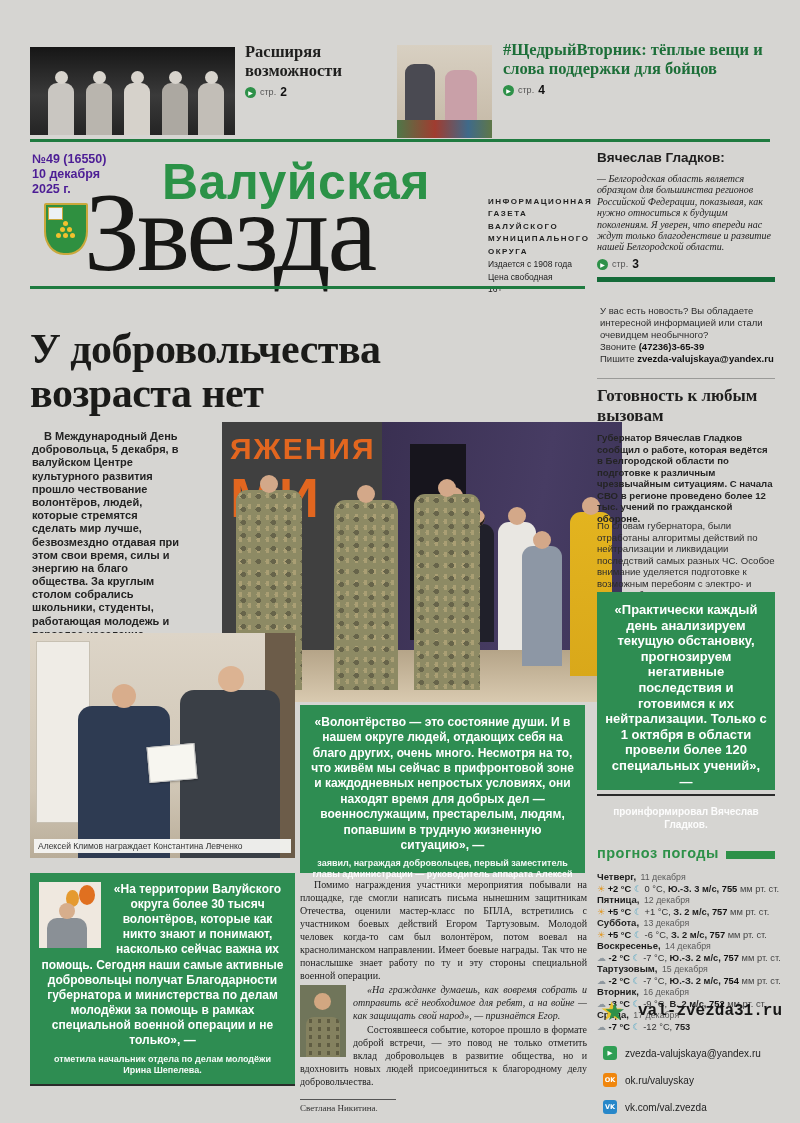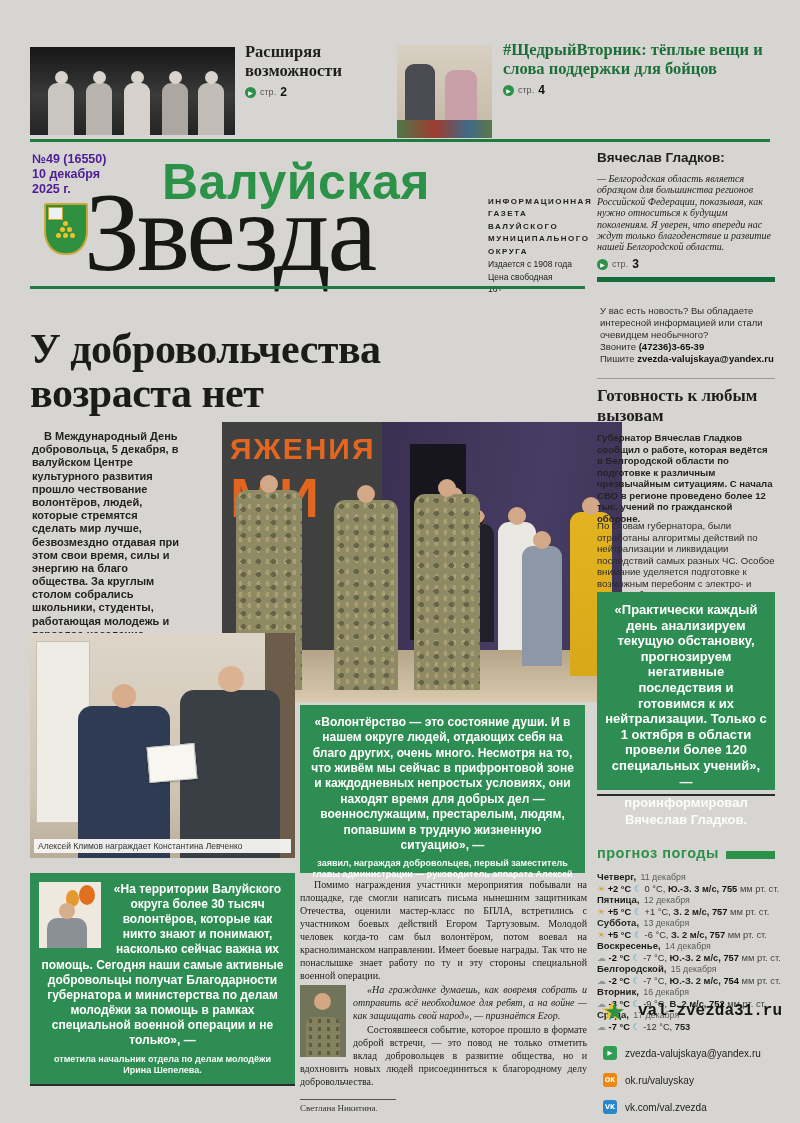--- a/index.html
+++ b/index.html
@@ -132,21 +132,21 @@
   .lq .gq-attr{font-size:9px;line-height:1.25;margin-top:6px;}
   .lq-photo{float:left;width:62px;height:66px;margin:0 8px 3px 0;background:#efe8df;position:relative;overflow:hidden;}
   .lq-balloon1{position:absolute;right:6px;top:3px;width:16px;height:20px;border-radius:50%;background:#e07020;}
   .lq-balloon2{position:absolute;right:22px;top:8px;width:13px;height:17px;border-radius:50%;background:#e59a2f;}
   .lq-woman{position:absolute;left:8px;bottom:0;width:40px;height:30px;border-radius:10px 10px 0 0;background:#8a9096;}
   .lq-woman::before{content:"";position:absolute;top:-15px;left:12px;width:16px;height:16px;border-radius:50%;background:#d7ae8c;}
 
   
   .sq{left:597px;top:592px;width:178px;height:198px;padding:10px 8px;box-sizing:border-box;}
   .sq .gq-text{font-size:13px;line-height:1.2;}
-  .sq .gq-attr{font-size:13px;line-height:1.3;margin-top:6px;}
+  .sq .gq-attr{font-size:10px;line-height:1.3;margin-top:16px;}
 
   
   .body-col{left:300px;top:878px;width:287px;}
   .bp{font-size:10px;line-height:1.3;text-align:justify;margin:0;color:#222;}
   .bp + .bp{margin-top:1px;}
   .bp .ind{display:inline-block;width:14px;}
   .bp-it{font-style:italic;}
   .sold-photo{float:left;width:46px;height:72px;margin:2px 7px 2px 0;background:#70755a;position:relative;}
   .sold-photo::before{content:"";position:absolute;top:8px;left:14px;width:17px;height:17px;border-radius:50%;background:#d2a781;}
   .sold-photo::after{content:"";position:absolute;bottom:0;left:6px;width:34px;height:40px;border-radius:8px 8px 0 0;
@@ -324,21 +324,21 @@
       </div>
       <div class="wrow">
         <div><span class="wname">Суббота,</span> <span class="wdate">13 декабря</span></div>
         <div class="wvals"><span class="wicon sun">☀</span> <span class="wt">+5 °C</span> <span class="wicon moon">☾</span> <span class="wtn">-6 °C,</span> <span class="wwind">З. 2 м/с,</span> <span class="wpress">757</span> <span class="wunit">мм рт. ст.</span></div>
       </div>
       <div class="wrow">
         <div><span class="wname">Воскресенье,</span> <span class="wdate">14 декабря</span></div>
         <div class="wvals"><span class="wicon cloud">☁</span> <span class="wt">-2 °C</span> <span class="wicon moon">☾</span> <span class="wtn">-7 °C,</span> <span class="wwind">Ю.-З. 2 м/с,</span> <span class="wpress">757</span> <span class="wunit">мм рт. ст.</span></div>
       </div>
       <div class="wrow">
-        <div><span class="wname">Белгородской,</span> <span class="wdate">15 декабря</span></div>
+        <div><span class="wname">Тартузовым,</span> <span class="wdate">15 декабря</span></div>
         <div class="wvals"><span class="wicon cloud">☁</span> <span class="wt">-2 °C</span> <span class="wicon moon">☾</span> <span class="wtn">-7 °C,</span> <span class="wwind">Ю.-З. 2 м/с,</span> <span class="wpress">754</span> <span class="wunit">мм рт. ст.</span></div>
       </div>
       <div class="wrow">
         <div><span class="wname">Вторник,</span> <span class="wdate">16 декабря</span></div>
         <div class="wvals"><span class="wicon cloud">☁</span> <span class="wt">-3 °C</span> <span class="wicon moon">☾</span> <span class="wtn">-9 °C,</span> <span class="wwind">В. 2 м/с,</span> <span class="wpress">752</span> <span class="wunit">мм рт. ст.</span></div>
       </div>
       <div class="wrow">
         <div><span class="wname">Среда,</span> <span class="wdate">17 декабря</span></div>
         <div class="wvals"><span class="wicon cloud">☁</span> <span class="wt">-7 °C</span> <span class="wicon moon">☾</span> <span class="wtn">-12 °C,</span> <span class="wwind">753</span></div>
       </div>

